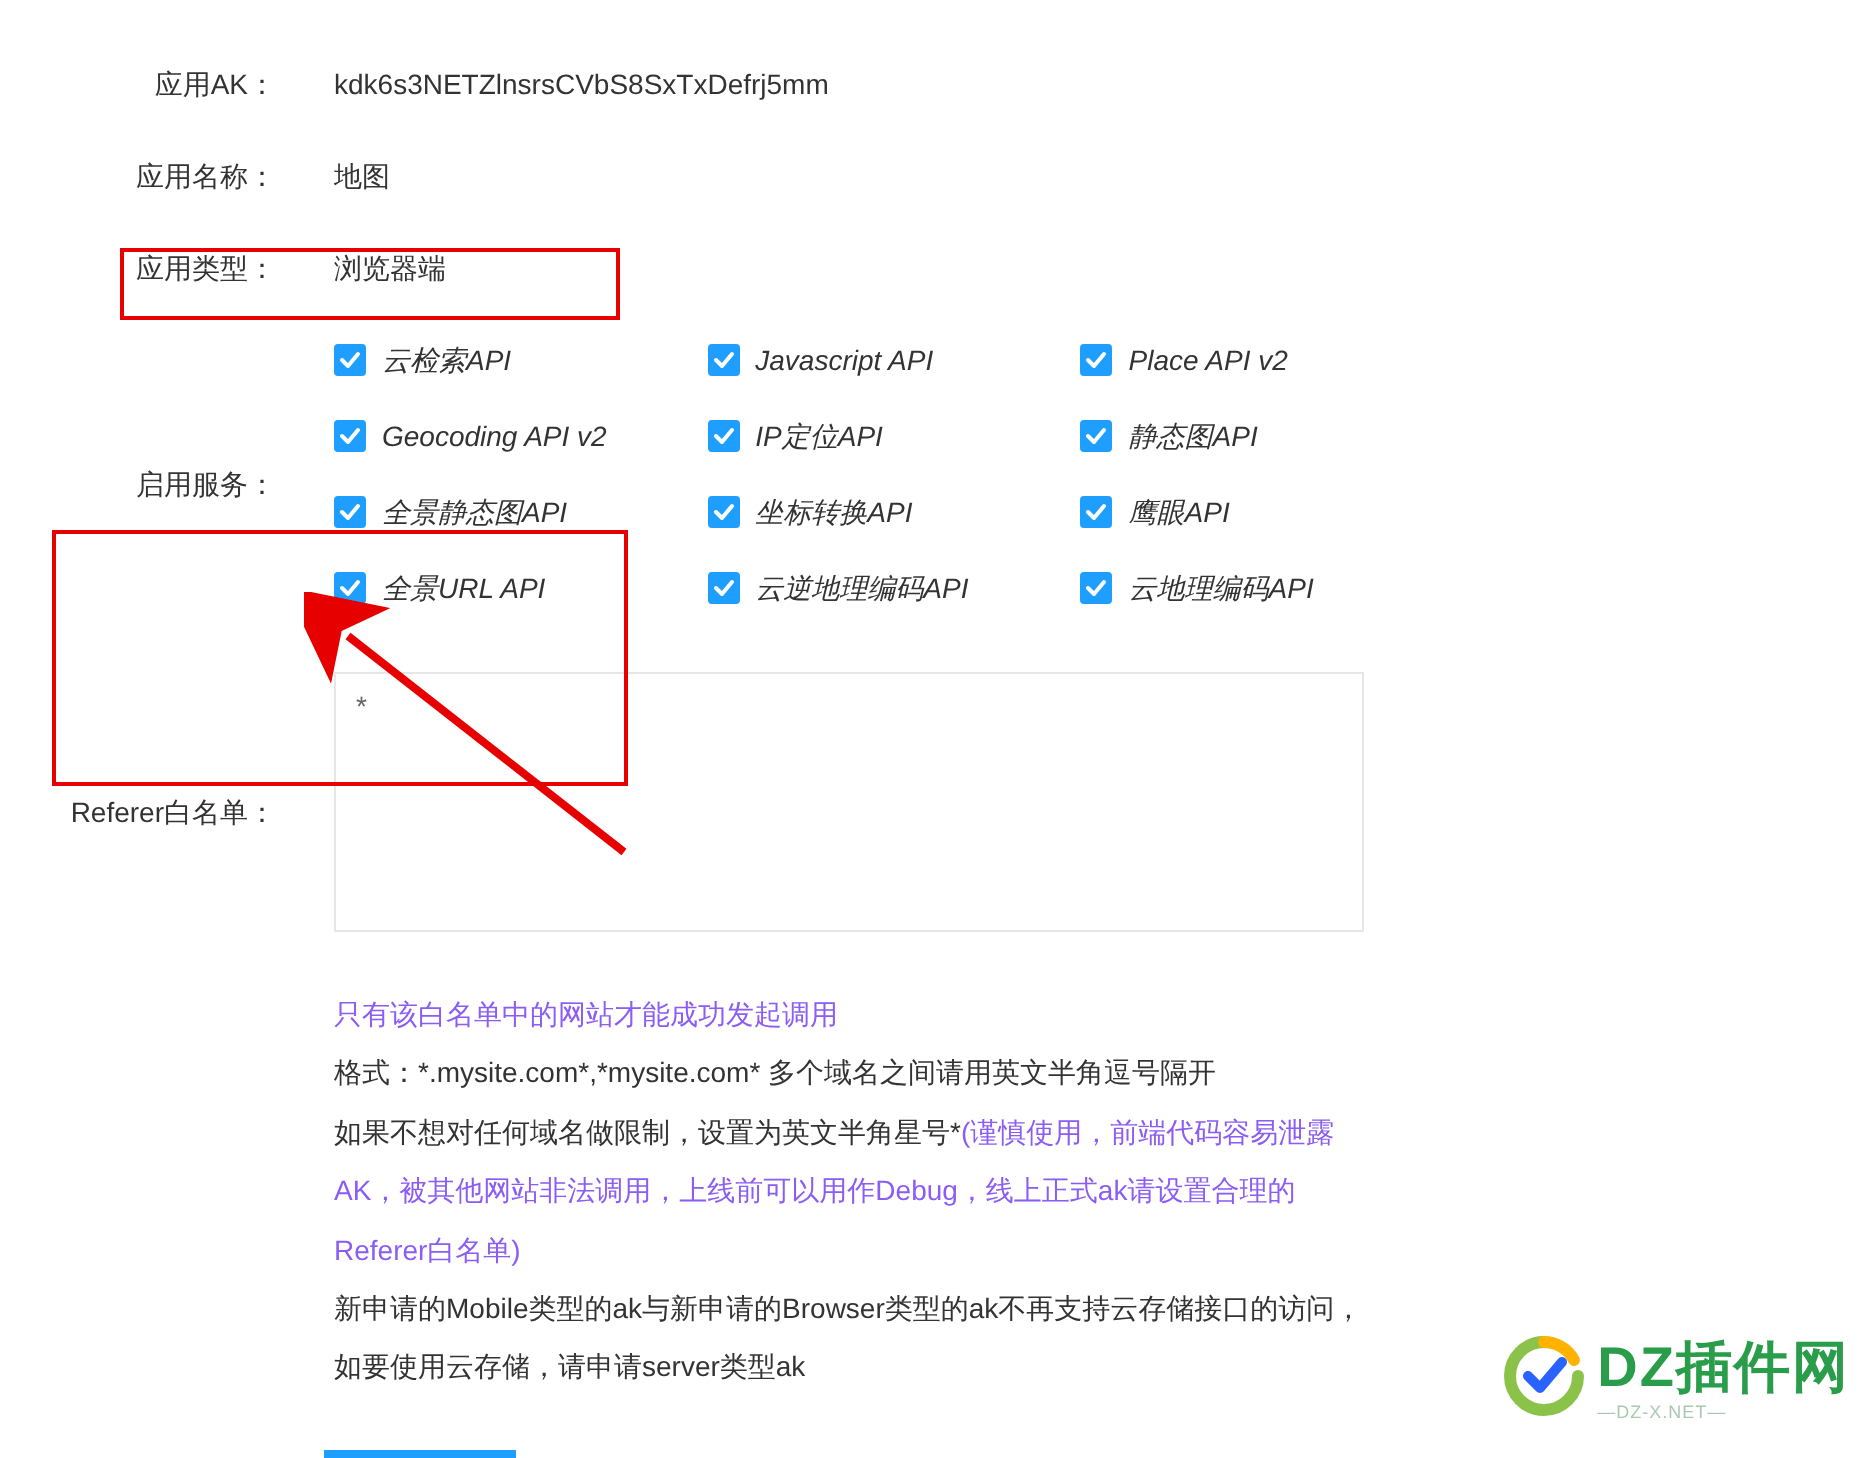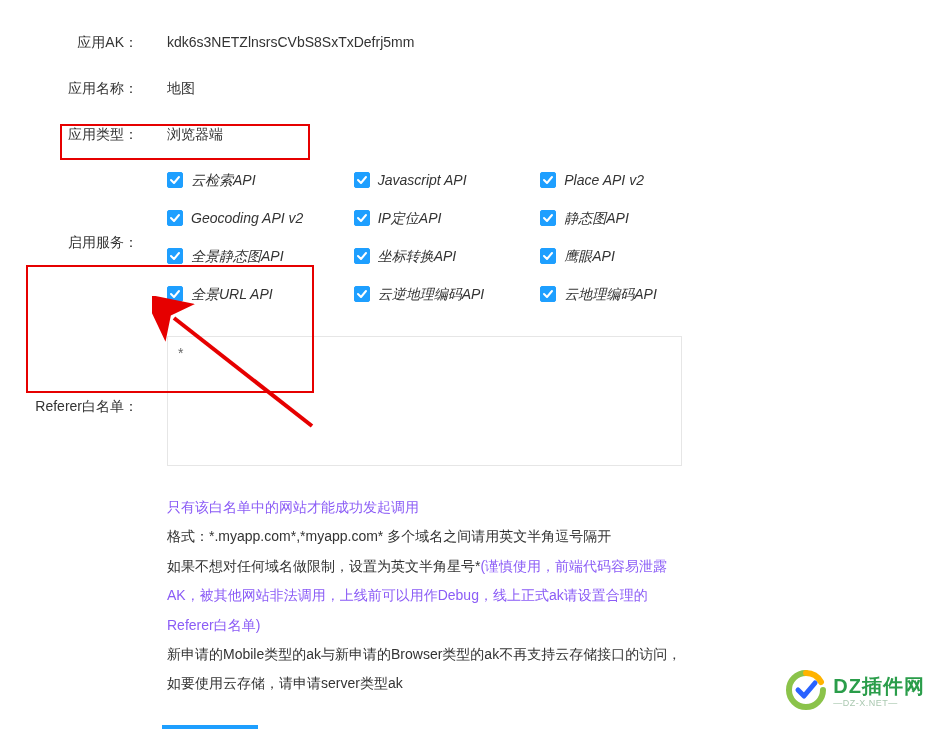--- a/index.html
+++ b/index.html
@@ -16,21 +16,21 @@
 .redbox2 { position: absolute; border: 2px solid #e60000; left: 26px; top: 265px; width: 288px; height: 128px; pointer-events: none; }
 .whitelist-textarea { width: 515px; height: 130px; border: 1px solid #e6e6e6; padding: 8px 10px; font-size: 14px; resize: none; color: #666; font-family: inherit; }
 .note { width: 515px; line-height: 2.1; }
 .note-red { color: #8b5cf6; }
 .note-normal { color: #333; }
 .submit-btn { background: #1E9FFF; color: #fff; border: none; padding: 10px 34px; font-size: 14px; cursor: pointer; margin-left: 132px; margin-top: 8px; }
 .arrow-svg { position: absolute; left: 152px; top: 296px; pointer-events: none; }
 .watermark { position: absolute; right: 12px; bottom: 18px; display: flex; align-items: center; }
 .wm-logo { width: 42px; height: 42px; position: relative; margin-right: 6px; }
 .wm-text { display: flex; flex-direction: column; }
-.wm-main { font-size: 20px; font-weight: 600; color: #2a9d4a; letter-spacing: 1px; }
+.wm-main { font-size: 28px; font-weight: 600; color: #2a9d4a; letter-spacing: 1px; }
 .wm-sub { font-size: 9px; color: #aac8b0; letter-spacing: 0.5px; margin-top: -2px; }
 .row-ak { margin-top: 8px; }
 .row-whitelist { align-items: center; margin-top: 6px; }
 .row-whitelist .form-label { line-height: 130px; }
 </style>
 </head>
 <body>
 
 
 
@@ -158,21 +158,21 @@
   <div class="form-value">
     <textarea class="whitelist-textarea" style="">*</textarea>
   </div>
 </div>
 
 <div class="form-row">
   <div class="form-label"></div>
   <div class="form-value">
     <div class="note">
       <div class="note-red">只有该白名单中的网站才能成功发起调用</div>
-      <div class="note-normal">格式：*.myapp.com*,*myapp.com* 多个域名之间请用英文半角逗号隔开</div>
+      <div class="note-normal">格式：*.mysite.com*,*mysite.com* 多个域名之间请用英文半角逗号隔开</div>
       <div>
         <span class="note-normal">如果不想对任何域名做限制，设置为英文半角星号*</span><span class="note-red">(谨慎使用，前端代码容易泄露AK，被其他网站非法调用，上线前可以用作Debug，线上正式ak请设置合理的Referer白名单)</span>
       </div>
       <div class="note-normal">新申请的Mobile类型的ak与新申请的Browser类型的ak不再支持云存储接口的访问，如要使用云存储，请申请server类型ak</div>
     </div>
   </div>
 </div>
 
 <button class="submit-btn">提交</button>
 

